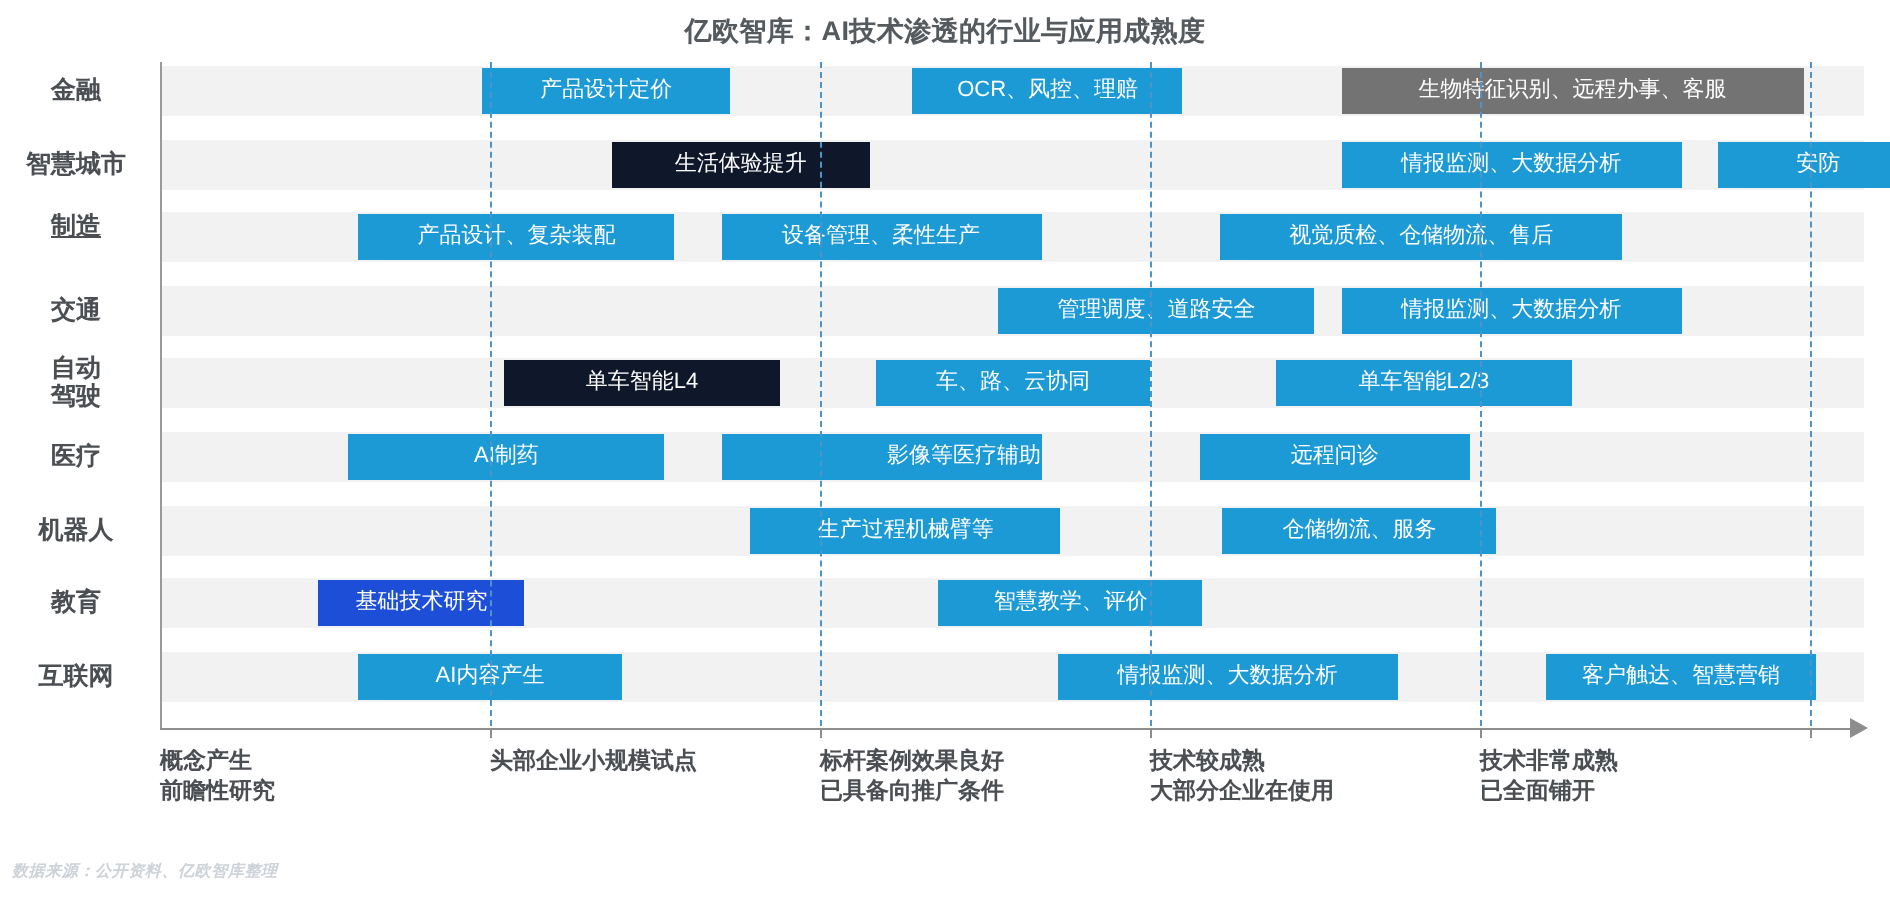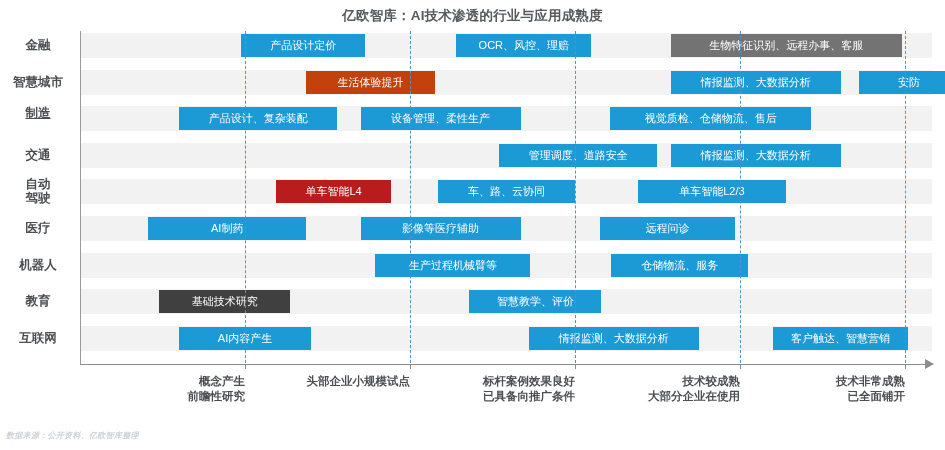--- a/index.html
+++ b/index.html
@@ -108,21 +108,21 @@
     line-height: 23px;
     text-align: center;
     white-space: nowrap;
     box-sizing: border-box;
   }
 
   
   .stage-caption {
     position: absolute;
     top: 374px;
-    text-align: right;
+    text-align: left;
     font-size: 11.5px;
     line-height: 15px;
     color: #4b4f53;
     font-weight: bold;
     white-space: pre-line;
   }
 
   #source-note {
     position: absolute;
     left: 6px;
@@ -158,56 +158,56 @@
 
 <div class="axis-label" style="top: 38px;">
     <div>金融</div>
   </div>
 <div class="bar" style="left: 240.875px; width: 124.575px; top: 34px; background: rgb(28, 154, 214);">产品设计定价</div>
 <div class="bar" style="left: 456.2px; width: 135.3px; top: 34px; background: rgb(28, 154, 214);">OCR、风控、理赔</div>
 <div class="bar" style="left: 670.7px; width: 231px; top: 34px; background: #737373;">生物特征识别、远程办事、客服</div>
 <div class="axis-label" style="top: 74.6px;">
     <div>智慧城市</div>
   </div>
-<div class="bar" style="left: 306.05px; width: 128.7px; top: 70.6px; background: #c2410c;">生活体验提升</div>
+<div class="bar" style="left: 306.05px; width: 128.7px; top: 70.6px; background: #0f172a;">生活体验提升</div>
 <div class="bar" style="left: 670.7px; width: 169.95px; top: 70.6px; background: rgb(28, 154, 214);">情报监测、大数据分析</div>
 <div class="bar" style="left: 858.8px; width: 100.65px; top: 70.6px; background: rgb(28, 154, 214);">安防</div>
 <div class="axis-label" style="top: 106px; text-decoration: underline;">
     <div>制造</div>
   </div>
 <div class="bar" style="left: 179px; width: 158.4px; top: 107.2px; background: rgb(28, 154, 214);">产品设计、复杂装配</div>
 <div class="bar" style="left: 360.5px; width: 160.05px; top: 107.2px; background: rgb(28, 154, 214);">设备管理、柔性生产</div>
 <div class="bar" style="left: 610px; width: 201.3px; top: 107.2px; background: rgb(28, 154, 214);">视觉质检、仓储物流、售后</div>
 <div class="axis-label" style="top: 147.8px;">
     <div>交通</div>
   </div>
 <div class="bar" style="left: 499.1px; width: 158.4px; top: 143.8px; background: rgb(28, 154, 214);">管理调度、道路安全</div>
 <div class="bar" style="left: 670.7px; width: 169.95px; top: 143.8px; background: rgb(28, 154, 214);">情报监测、大数据分析</div>
 <div class="axis-label" style="top: 177.4px;">
     <div>自动</div>
     <div>驾驶</div>
   </div>
-<div class="bar" style="left: 276px; width: 115px; top: 180.4px; background: #b91c1c;">单车智能L4</div>
+<div class="bar" style="left: 252px; width: 138px; top: 180.4px; background: #0f172a;">单车智能L4</div>
 <div class="bar" style="left: 438.05px; width: 136.95px; top: 180.4px; background: rgb(28, 154, 214);">车、路、云协同</div>
 <div class="bar" style="left: 637.7px; width: 148.5px; top: 180.4px; background: rgb(28, 154, 214);">单车智能L2/3</div>
 <div class="axis-label" style="top: 221px;">
     <div>医疗</div>
   </div>
-<div class="bar" style="left: 148px; width: 158.4px; top: 217px; background: rgb(28, 154, 214);">AI制药</div>
-<div class="bar" style="left: 360.5px; width: 160.05px; top: 217px; background: rgb(28, 154, 214);">影像等医疗辅助</div>
+<div class="bar" style="left: 174px; width: 158.4px; top: 217px; background: rgb(28, 154, 214);">AI制药</div>
+<div class="bar" style="left: 360.5px; width: 160.05px; top: 217px; background: rgb(28, 154, 214); text-align: right;">影像等医疗辅助</div>
 <div class="bar" style="left: 599.75px; width: 135.3px; top: 217px; background: rgb(28, 154, 214);">远程问诊</div>
 <div class="axis-label" style="top: 257.6px;">
     <div>机器人</div>
   </div>
 <div class="bar" style="left: 375.35px; width: 155.1px; top: 253.6px; background: rgb(28, 154, 214);">生产过程机械臂等</div>
 <div class="bar" style="left: 611.3px; width: 136.95px; top: 253.6px; background: rgb(28, 154, 214);">仓储物流、服务</div>
 <div class="axis-label" style="top: 294.2px;">
     <div>教育</div>
   </div>
-<div class="bar" style="left: 159.2px; width: 131px; top: 290.2px; background: #404040;">基础技术研究</div>
+<div class="bar" style="left: 159.2px; width: 103px; top: 290.2px; background: #1d4ed8;">基础技术研究</div>
 <div class="bar" style="left: 469.4px; width: 132px; top: 290.2px; background: rgb(28, 154, 214);">智慧教学、评价</div>
 <div class="axis-label" style="top: 330.8px;">
     <div>互联网</div>
   </div>
 <div class="bar" style="left: 179px; width: 132px; top: 326.8px; background: rgb(28, 154, 214);">AI内容产生</div>
 <div class="bar" style="left: 528.8px; width: 169.95px; top: 326.8px; background: rgb(28, 154, 214);">情报监测、大数据分析</div>
 <div class="bar" style="left: 773px; width: 135px; top: 326.8px; background: rgb(28, 154, 214);">客户触达、智慧营销</div>
 <div class="divider" style="left: 245px; border-left-color: rgb(79, 147, 201);"></div>
 <div class="tick" style="left: 245px;"></div>
 <div class="divider" style="left: 410px; border-left-color: rgb(79, 147, 201);"></div>

